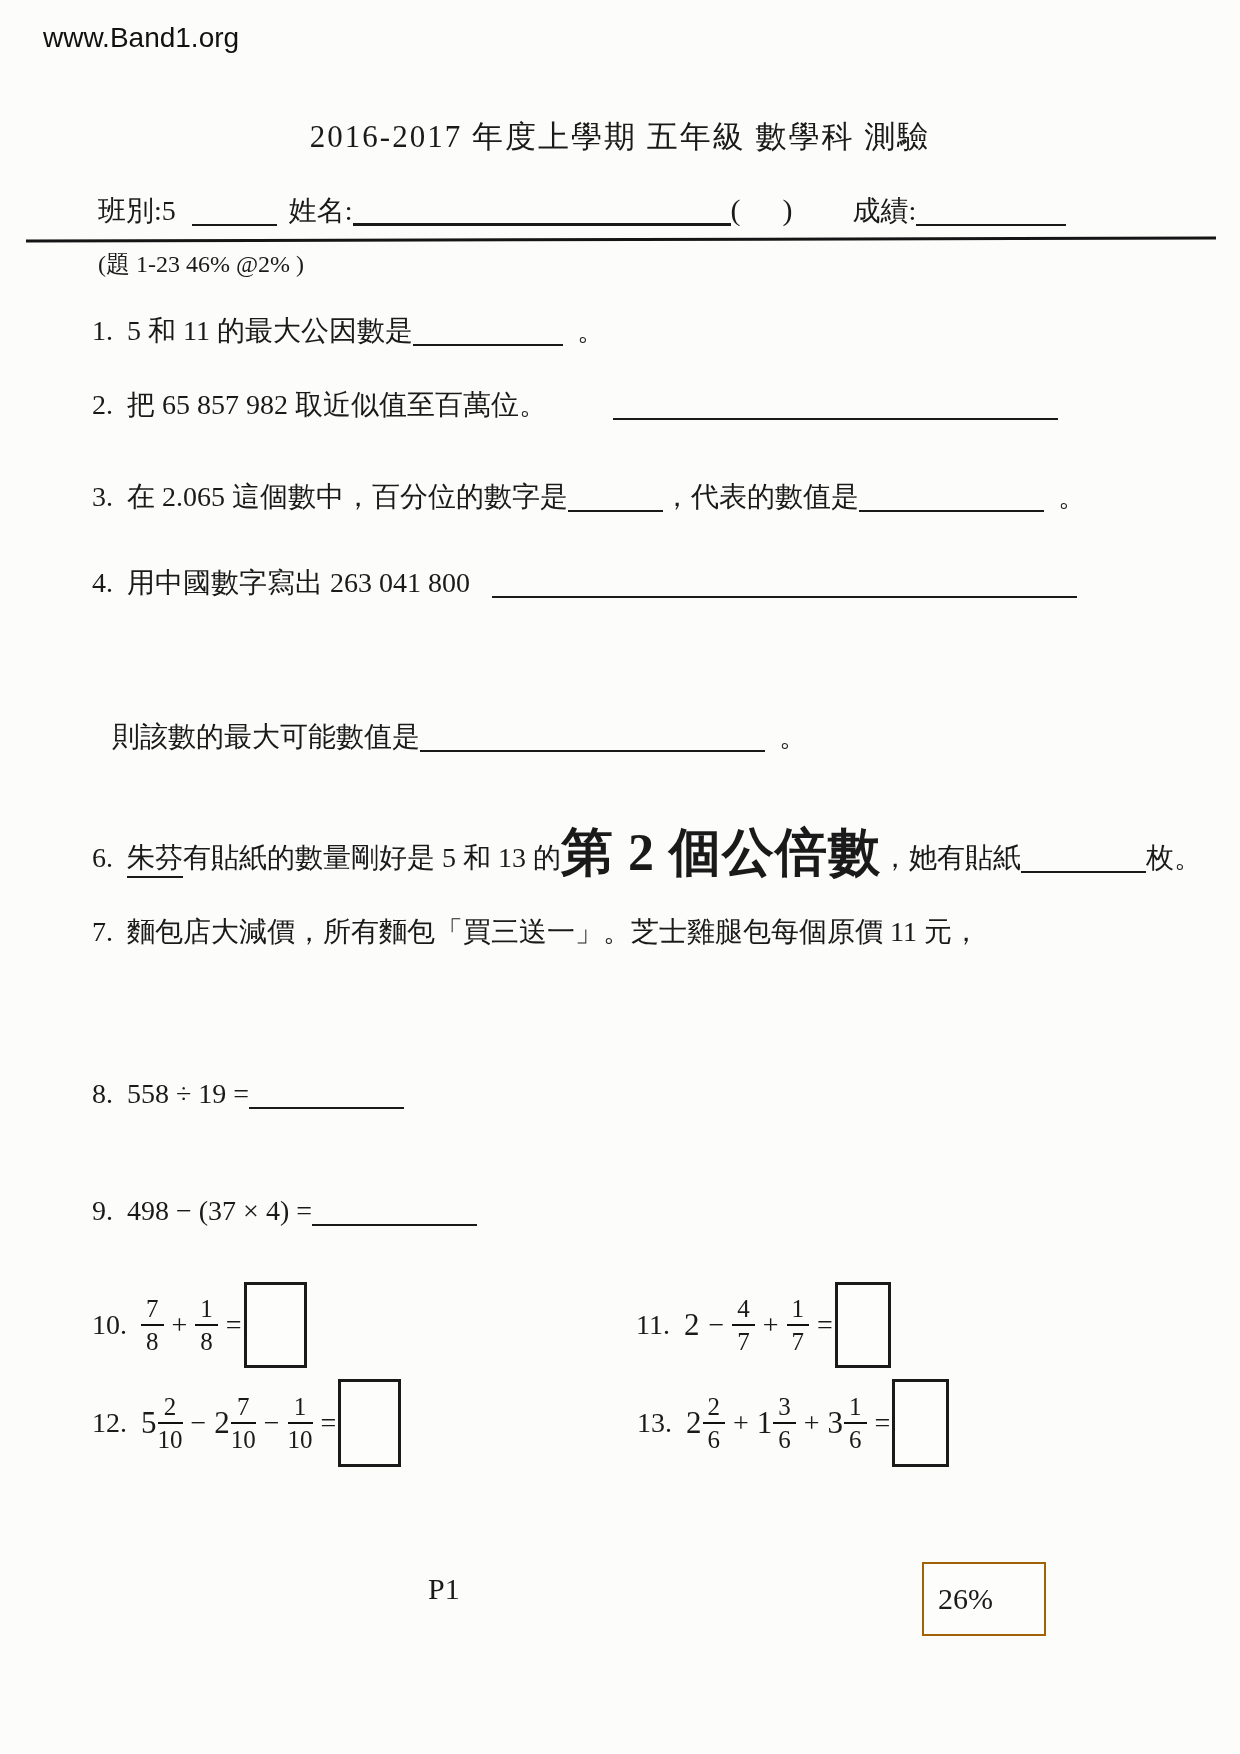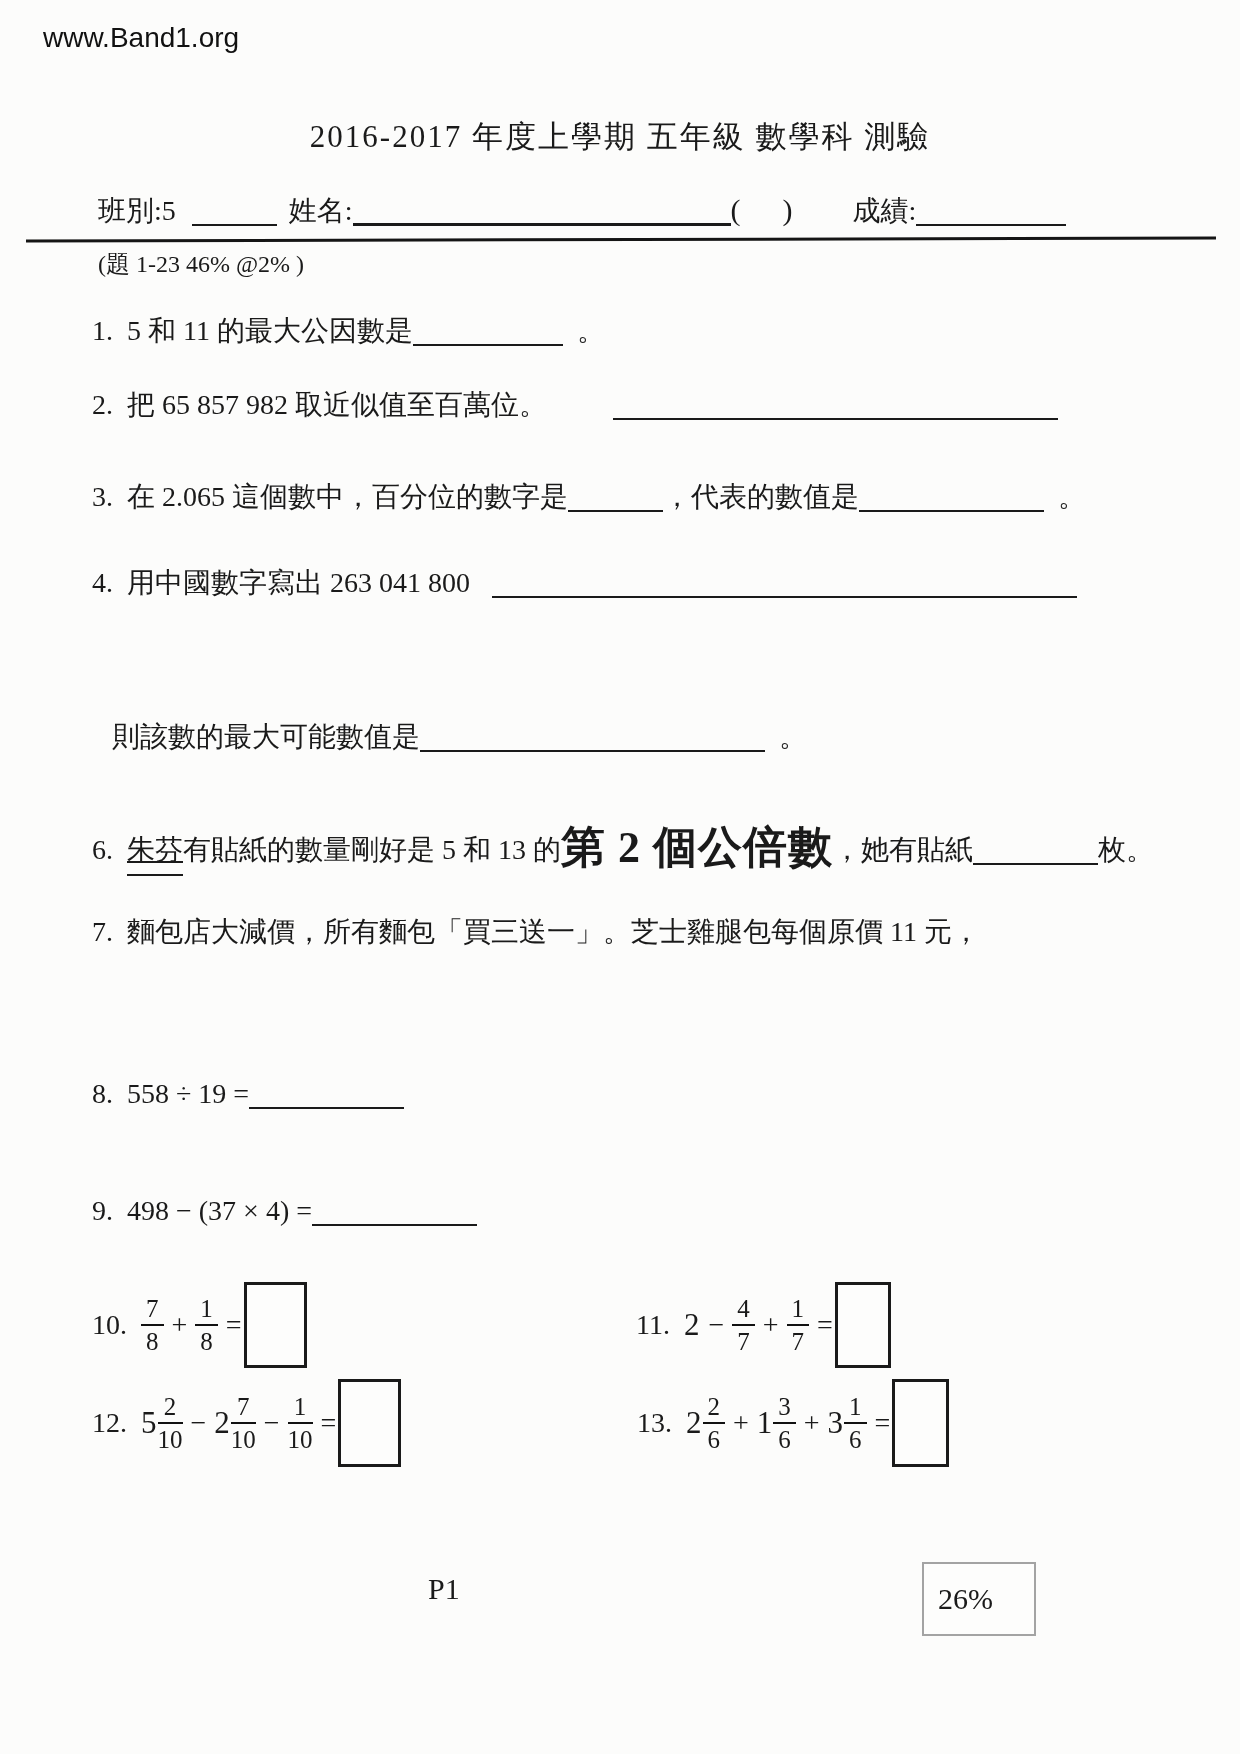--- a/index.html
+++ b/index.html
@@ -44,41 +44,41 @@
   }
   .note{
     position:absolute;left:98px;top:248px;font-size:24px;
   }
   .q{
     position:absolute;left:92px;font-size:28px;white-space:nowrap;
   }
   .qno{margin-right:14px;}
   .q .blank{border-bottom-width:2px;}
   .period{margin-left:14px;}
-  .uname{border-bottom:2px solid #1a1a1a;padding-bottom:9px;text-decoration:underline;}
-  .bigbold{font-size:44px;font-weight:bold;vertical-align:-3px;letter-spacing:1px;}
+  .uname{border-bottom:2px solid #1a1a1a;padding-bottom:3px;}
+  .bigbold{font-size:52px;font-weight:bold;vertical-align:-3px;letter-spacing:1px;}
   .indent{left:112px;}
   .qrow{display:flex;align-items:center;height:90px;}
   .frac{display:inline-block;text-align:center;font-size:25px;line-height:1;}
   .frac .num{display:block;border-bottom:2px solid #111;padding:0 5px 3px;}
   .frac .den{display:block;padding-top:3px;}
   .mixed{display:inline-flex;align-items:center;}
   .whole{font-size:31px;margin-right:1px;}
   .op{font-size:28px;margin:0 8px;}
   .eq{margin-right:2px;}
   .ansbox{
     display:inline-block;border:3px solid #1a1a1a;background:#fdfdfc;
     box-sizing:border-box;
   }
   .pageno{
     position:absolute;left:428px;top:1572px;font-size:30px;
   }
   .badge{
-    position:absolute;left:922px;top:1562px;width:114px;height:74px;
-    border:2px solid #a3a3a3;box-sizing:border-box;
+    position:absolute;left:922px;top:1562px;width:124px;height:74px;
+    border:2px solid #a16207;box-sizing:border-box;
     display:flex;align-items:center;padding-left:14px;
     font-size:30px;background:#fdfdfc;
   }
 </style>
 </head>
 <body>
 
 <div class="page">
 
   <div class="watermark">www.Band1.org</div>

